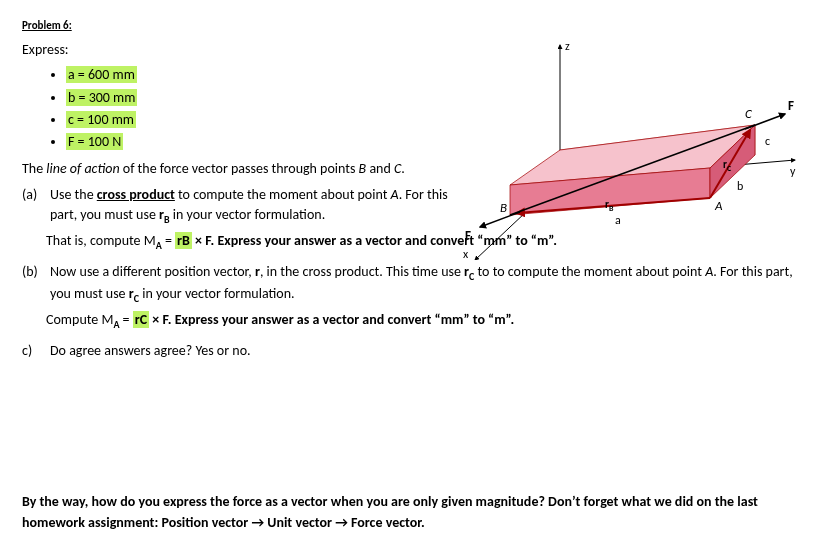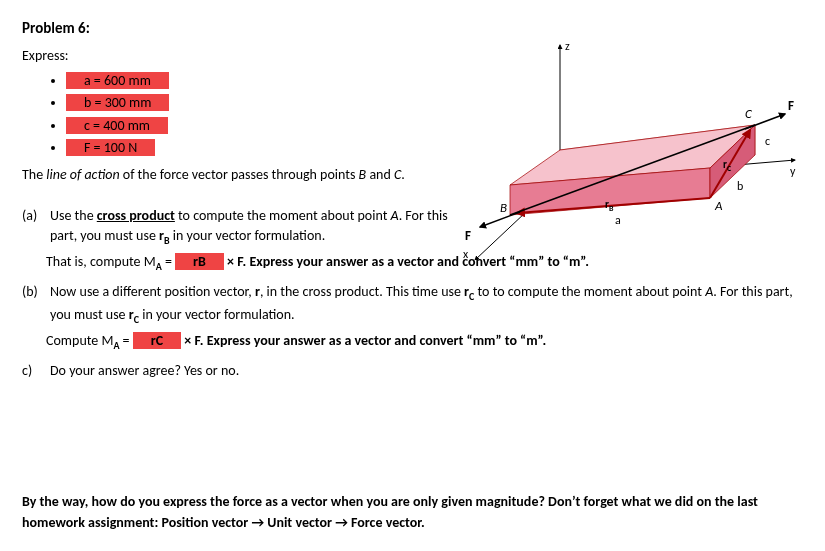--- a/index.html
+++ b/index.html
@@ -9,32 +9,33 @@
       color: #000;
       background: #fff;
       width: 825px;
       height: 551px;
       padding: 18px 22px;
       position: relative;
       line-height: 1.45;
     }
     .title {
       font-weight: bold;
-      font-size: 15px;
+      text-decoration: underline;
+      font-size: 11px;
       margin-bottom: 6px;
     }
     .inputs-label { margin-bottom: 4px; }
     ul.inputs {
       list-style: disc;
       margin-left: 44px;
       margin-bottom: 6px;
     }
     ul.inputs li { padding: 1px 0; }
-    .hl { background: #ef4444; padding: 0 18px; }
-    .text-block { max-width: 440px; margin-bottom: 20px; }
+    .hl { background: #bef264; padding: 0 2px; }
+    .text-block { max-width: 440px; margin-bottom: 5px; }
     .full-block { margin-bottom: 8px; }
     .indent { margin-left: 24px; }
     .subpart { display: flex; gap: 8px; margin-bottom: 4px; }
     .subpart .lbl { flex: 0 0 20px; }
     .subpart .body { flex: 1; }
     .bottom-note {
       position: absolute;
       bottom: 18px;
       left: 22px;
       right: 22px;
@@ -54,21 +55,21 @@
 </head>
 <body>
 
 <div class="title">Problem 6:</div>
 
 <div class="inputs-label">Express:</div>
 
 <ul class="inputs">
   <li><span class="hl">a = 600 mm</span></li>
   <li><span class="hl">b = 300 mm</span></li>
-  <li><span class="hl">c = 400 mm</span></li>
+  <li><span class="hl">c = 100 mm</span></li>
   <li><span class="hl">F = 100 N</span></li>
 </ul>
 
 <div class="text-block">
   The <em class="italic">line of action</em> of the force vector passes through points <em class="italic">B</em> and <em class="italic">C</em>.
 </div>
 
 <div class="text-block subpart">
   <div class="lbl">(a)</div>
   <div class="body">
@@ -86,21 +87,21 @@
     Now use a different position vector, <strong>r</strong>, in the cross product.  This time use <strong>r<span class="sub">C</span></strong> to to compute the moment about point <em class="italic">A</em>.  For this part, you must use <strong>r<span class="sub">C</span></strong> in your vector formulation.
   </div>
 </div>
 
 <div class="full-block indent">
   <span>Compute M</span><strong><span class="sub">A</span></strong><span> = </span><span class="hl"><strong><span>rC</span></strong></span><strong><span> × F.  Express your answer as a vector and convert “mm” to “m”.</span></strong>
 </div>
 
 <div class="full-block subpart">
   <div class="lbl">c)</div>
-  <div class="body">Do your answer agree?  Yes or no.</div>
+  <div class="body">Do agree answers agree?  Yes or no.</div>
 </div>
 
 <div class="bottom-note">By the way, how do you express the force as a vector when you are only given magnitude?  Don’t forget what we did on the last homework assignment:    Position vector → Unit vector → Force vector.</div>
 
 <svg class="diagram" viewBox="0 0 360 220">
   <defs>
     <marker id="arrow" viewBox="0 0 10 10" refX="8" refY="5" markerWidth="5" markerHeight="5" orient="auto-start-reverse">
       <path d="M 0 0 L 10 5 L 0 10 z" fill="#000"></path>
     </marker>
     <marker id="arrowRed" viewBox="0 0 10 10" refX="8" refY="5" markerWidth="5" markerHeight="5" orient="auto-start-reverse">

